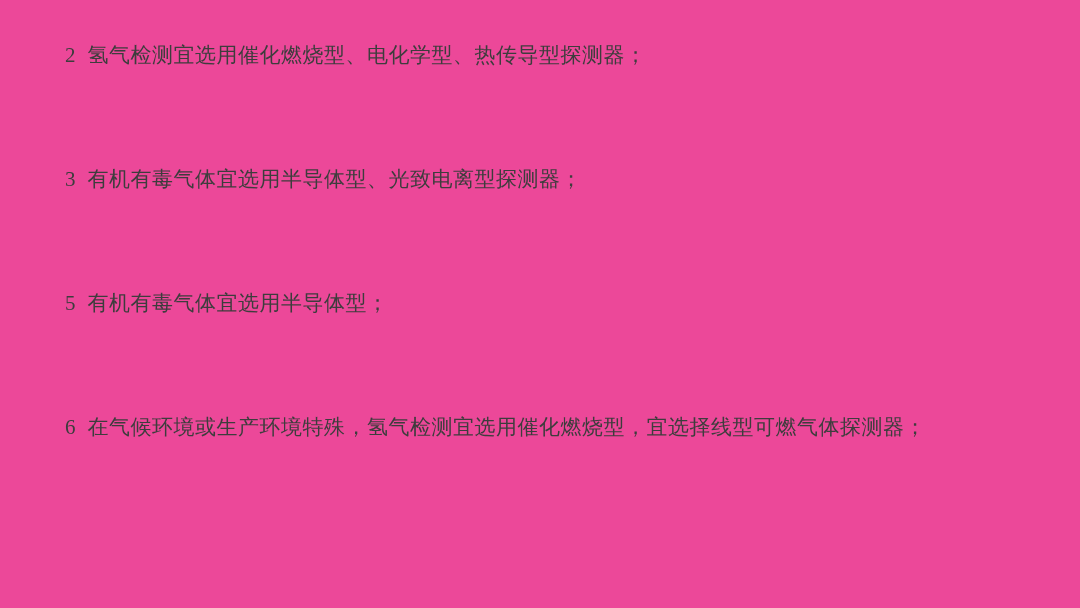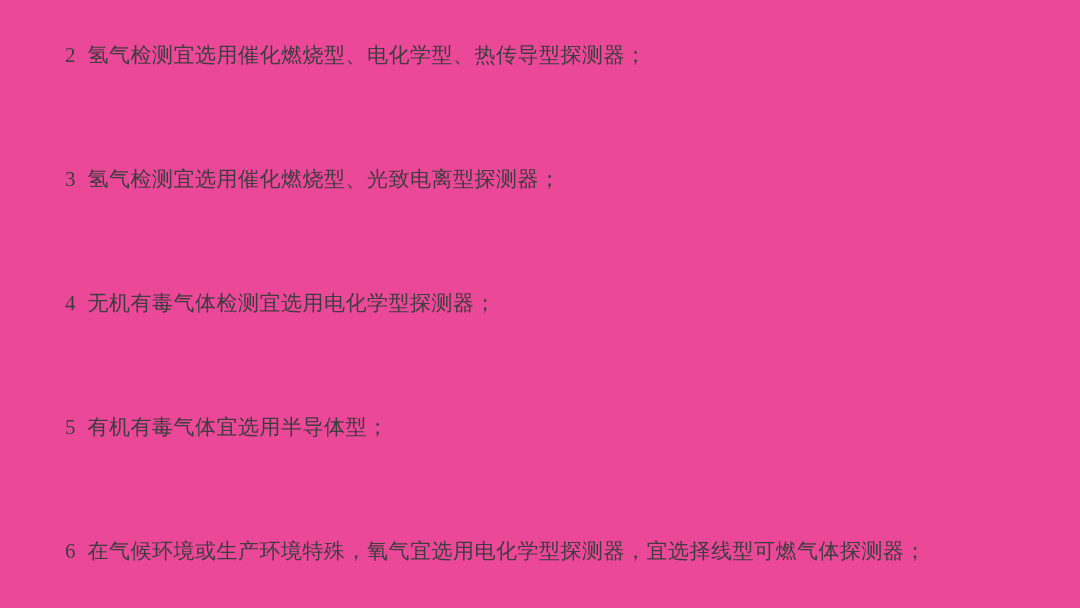--- a/index.html
+++ b/index.html
@@ -45,28 +45,25 @@
 </head>
 <body>
 
 <div class="page">
 
   <p class="clause">
     <span class="c-num">2</span><span>&nbsp;&nbsp;</span><span class="c-text">氢气检测宜选用催化燃烧型、电化学型、热传导型探测器；</span>
   </p>
 
   <p class="clause">
-    <span class="c-num">3</span><span>&nbsp;&nbsp;</span><span class="c-text">氢气检测宜选用催化燃烧型、光致电离型探测器；</span>
+    <span class="c-num">3</span><span>&nbsp;&nbsp;</span><span class="c-text">有机有毒气体宜选用半导体型、光致电离型探测器；</span>
   </p>
 
-  <p class="clause">
-    <span class="c-num">4</span><span>&nbsp;&nbsp;</span><span class="c-text">无机有毒气体检测宜选用电化学型探测器；</span>
-  </p>
 
   <p class="clause">
     <span class="c-num">5</span><span>&nbsp;&nbsp;</span><span class="c-text">有机有毒气体宜选用半导体型；</span>
   </p>
 
   <p class="clause">
-    <span class="c-num">6</span><span>&nbsp;&nbsp;</span><span class="c-text">在气候环境或生产环境特殊，氧气宜选用电化学型探测器，宜选择线型可燃气体探测器；</span>
+    <span class="c-num">6</span><span>&nbsp;&nbsp;</span><span class="c-text">在气候环境或生产环境特殊，氢气检测宜选用催化燃烧型，宜选择线型可燃气体探测器；</span>
   </p>
 
 </div>
 
 </body></html>

